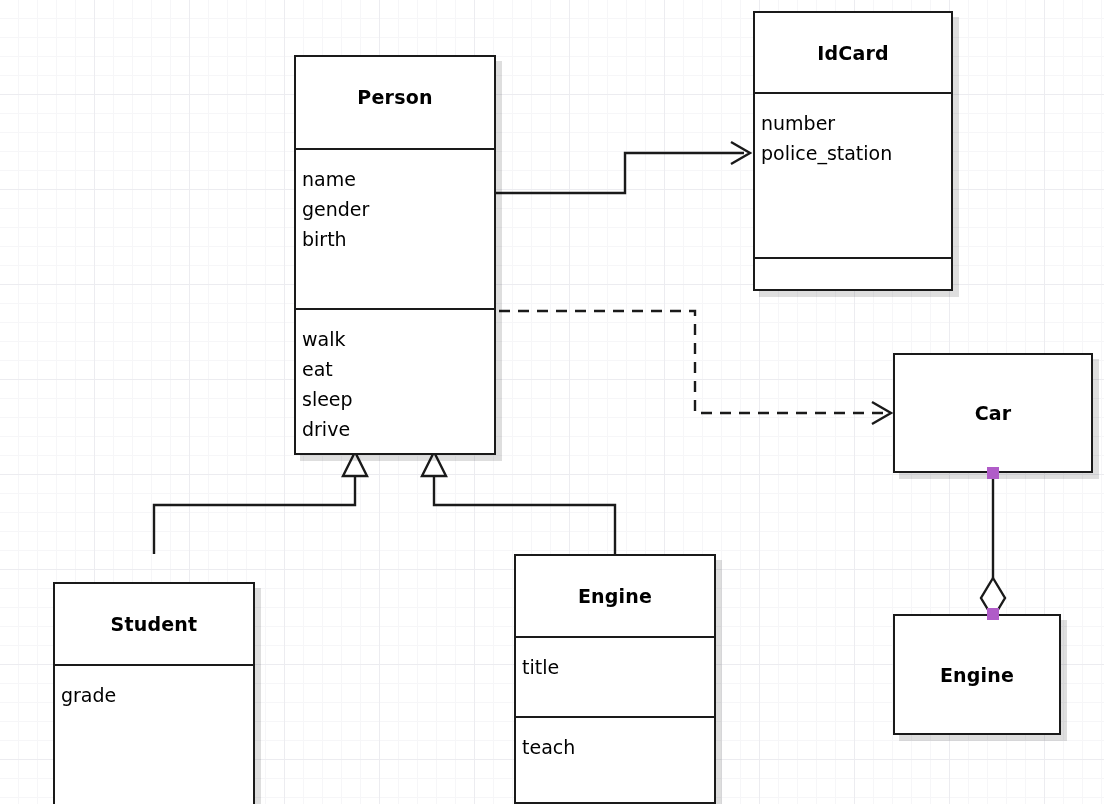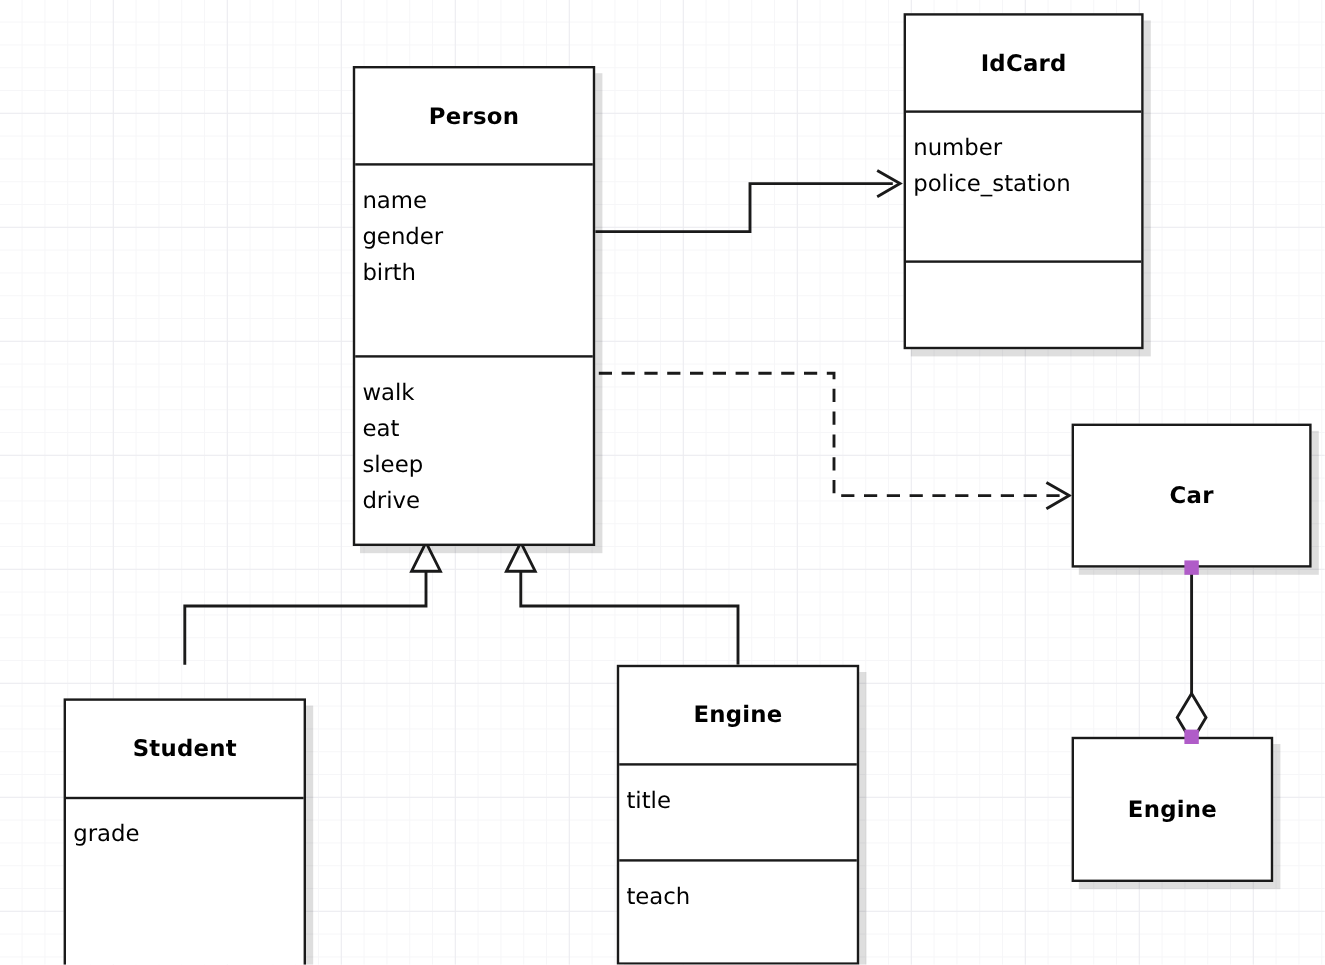--- a/index.html
+++ b/index.html
@@ -106,38 +106,38 @@
     <g>
       <path d="M 993 473 L 993 578" fill="none" stroke="#1a1a1a" stroke-width="2.4"></path>
       <polygon points="993,578 1005,598 993,618 981,598" fill="#ffffff" stroke="#1a1a1a" stroke-width="2.4" stroke-linejoin="miter"></polygon>
     </g>
   </svg>
 
   <div class="uml-class" style="left:294px; top:55px; width:202px; height:400px;">
     <div class="compartment cls-title" style="height:79px;">
       <span>Person</span>
     </div>
-    <div class="compartment cls-body" style="height:160px;">
+    <div class="compartment cls-body" style="height:160px;margin-top:12px;">
       <div class="member">name</div>
       <div class="member">gender</div>
       <div class="member">birth</div>
     </div>
     <div class="compartment cls-body" style="height:157px;">
       <div class="member">walk</div>
       <div class="member">eat</div>
       <div class="member">sleep</div>
       <div class="member">drive</div>
     </div>
   </div>
 
   <div class="uml-class" style="left:753px; top:11px; width:200px; height:280px;">
     <div class="compartment cls-title" style="height:79px;">
       <span>IdCard</span>
     </div>
-    <div class="compartment cls-body" style="height:125px;">
+    <div class="compartment cls-body" style="height:165px;">
       <div class="member">number</div>
       <div class="member">police_station</div>
     </div>
     <div class="compartment cls-body" style="height:32px;"></div>
   </div>
 
   <div class="uml-class" style="left:53px; top:582px; width:202px; height:254px;">
     <div class="compartment cls-title" style="height:80px;">
       <span>Student</span>
     </div>

